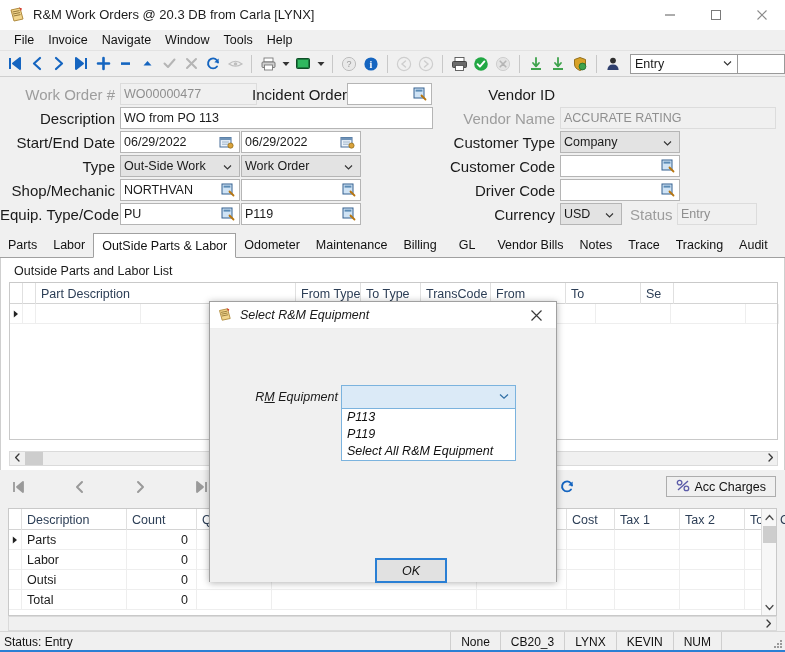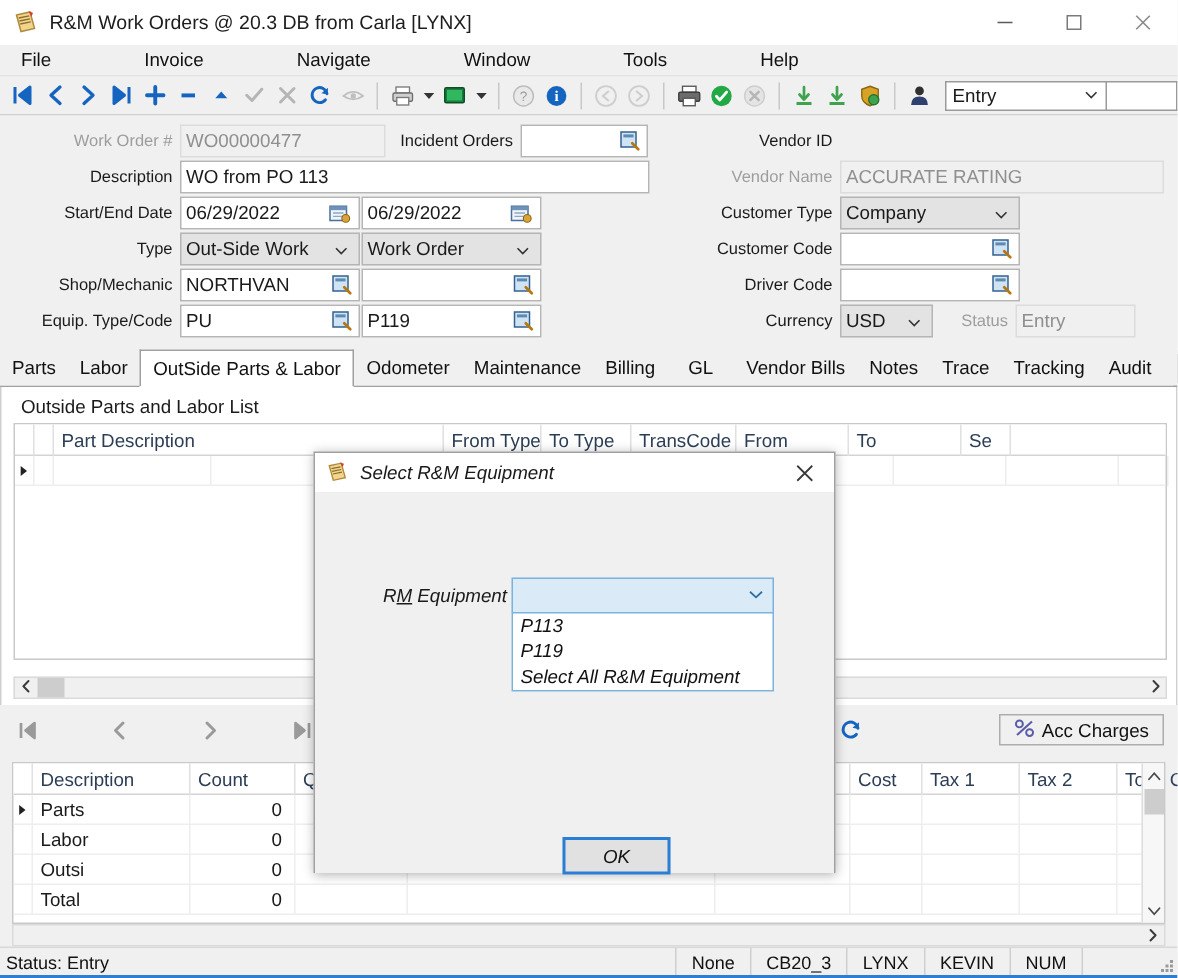--- a/index.html
+++ b/index.html
@@ -23,21 +23,20 @@
   .title-text { font-size:13px; color:#1d1d1d; white-space:nowrap; }
   .wincontrols { position:absolute; right:0; top:0; height:30px; display:flex; }
   .winbtn { width:46px; height:30px; display:flex; align-items:center; justify-content:center; color:#5a5a5a; }
   .winbtn.close { color:#6a6a6a; }
 
   
   .menubar {
     position:absolute; left:0; top:30px; width:785px; height:21px;
     background:#f0f0f0; display:flex; align-items:center; padding-left:7px;
     border-bottom:1px solid #e2e2e2;
-    gap:48px;
   }
   .menuitem { padding:2px 7px; font-size:12.5px; color:#111; }
 
   
   .toolbar {
     position:absolute; left:0; top:51px; width:785px; height:26px;
     background:#f0f0f0; display:flex; align-items:center; padding-left:4px;
     border-bottom:1px solid #cfcfcf;
   }
   .tb { width:22px; height:22px; display:flex; align-items:center; justify-content:center;
@@ -49,21 +48,21 @@
     height:20px; width:108px; border:1px solid #9a9a9a; background:#fff;
     display:flex; align-items:center; font-size:12.5px; padding-left:4px; margin-left:6px; position:relative;
   }
   .tb-combo .cv { flex:1; }
   .tb-combo .ca { font-size:8px; color:#333; padding-right:5px; }
   .tb-blank { height:20px; flex:1; border:1px solid #9a9a9a; border-left:none; background:#fff; margin-right:0px;}
 
   
   .form { position:absolute; left:0; top:77px; width:785px; height:155px; background:#f0f0f0; }
   .frow { position:absolute; display:flex; align-items:center; height:22px; }
-  .lbl { font-size:11px; text-align:right; color:#1a1a1a; padding-right:5px; white-space:nowrap; }
+  .lbl { font-size:15px; text-align:right; color:#1a1a1a; padding-right:5px; white-space:nowrap; }
   .lbl.dim { color:#9d9d9d; }
   .fld {
     height:22px; border:1px solid #b5b5b5; background:#fff;
     display:flex; align-items:center; padding-left:3px; font-size:12.5px;
     position:relative; color:#1a1a1a;
   }
   .fld.ro { background:#f0f0f0; border:1px solid #dcdcdc; color:#8f8f8f; }
   .fld.combo { background:#e3e3e3; border:1px solid #b5b5b5; }
   .fld .lookup { position:absolute; right:4px; top:3px; width:14px; height:14px; }
   .fld .cal { position:absolute; right:5px; top:3px; width:15px; height:15px; }

